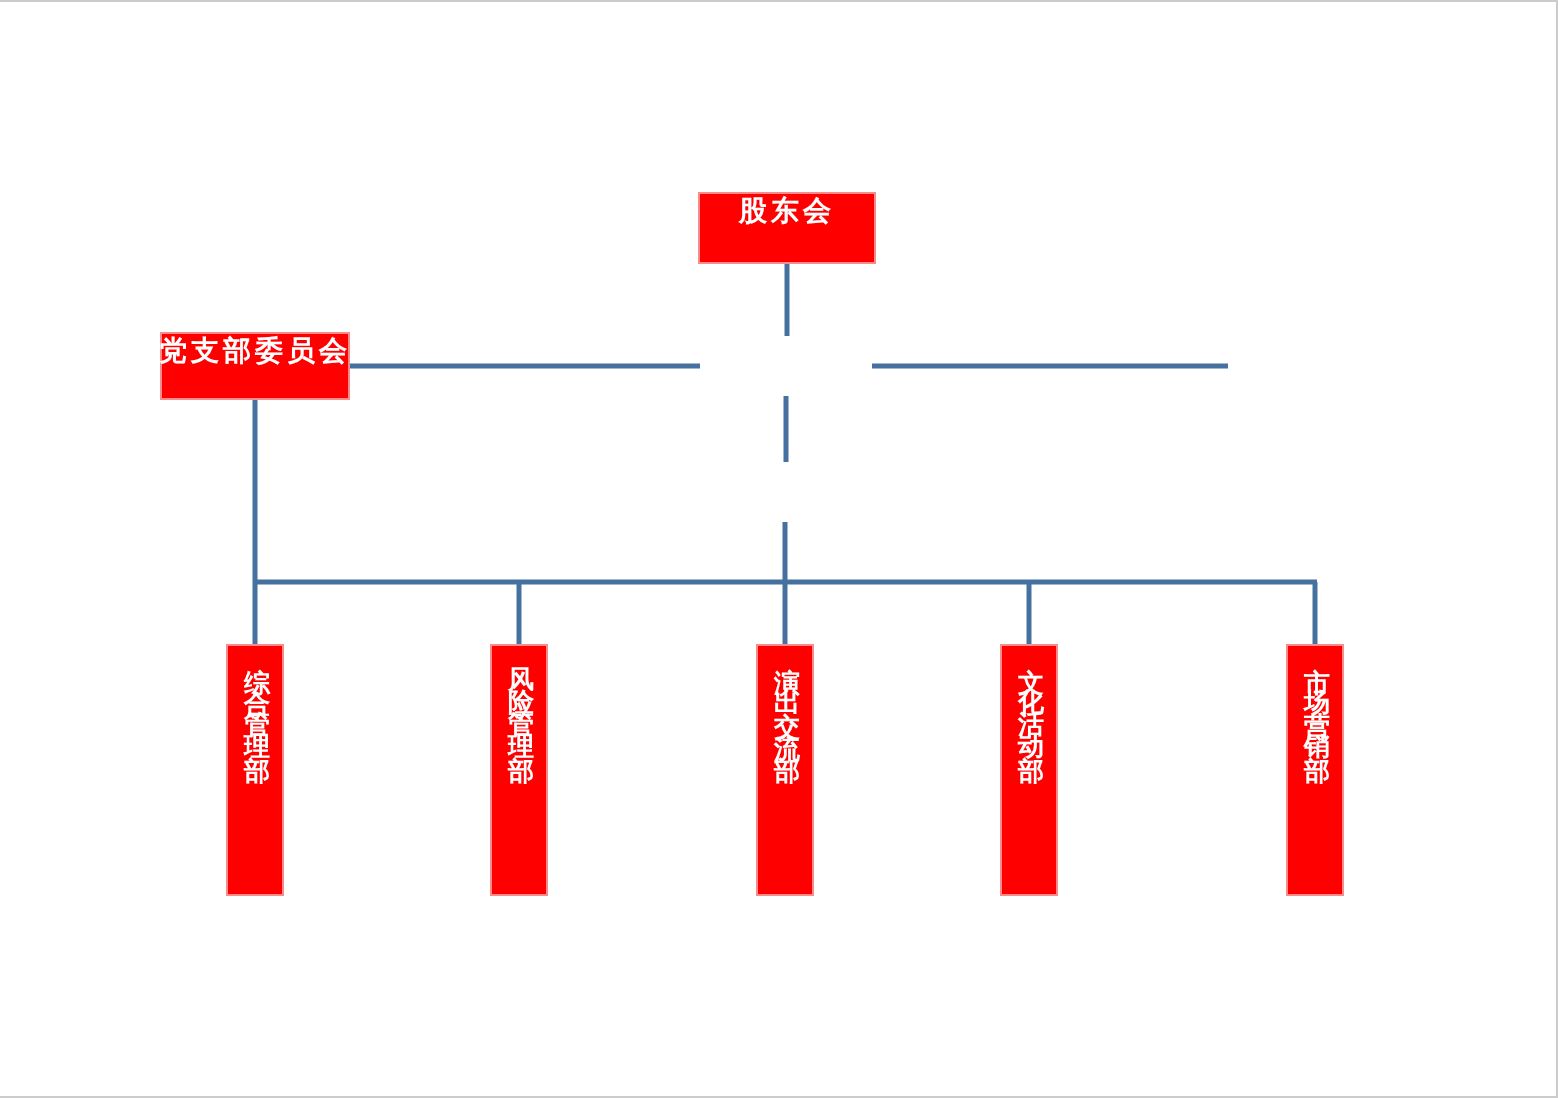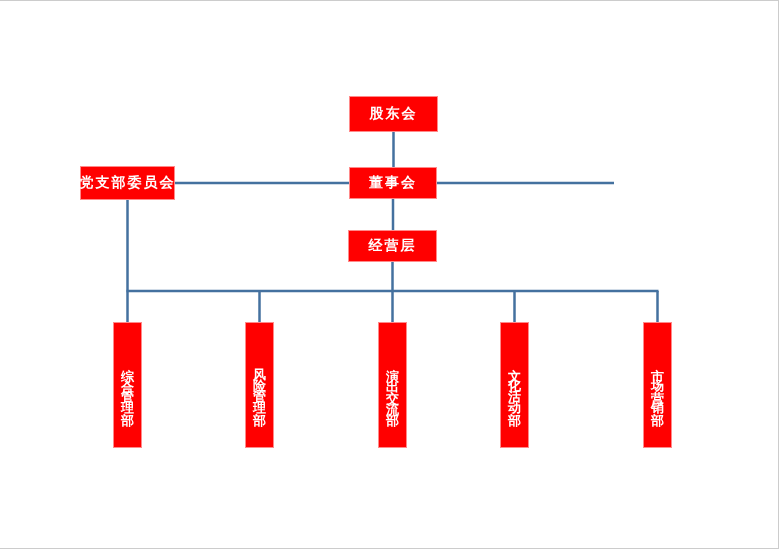--- a/index.html
+++ b/index.html
@@ -30,21 +30,21 @@
     stroke: var(--connector, #44719f);
     stroke-width: 2.5;
     fill: none;
   }
   .node {
     position: absolute;
     background: var(--box-fill, #ff0000);
     border: 1.5px solid var(--box-border, #ff8a8a);
     box-sizing: border-box;
     display: flex;
-    align-items: center;
+    align-items: flex-start;
     justify-content: center;
     color: var(--label-text, #ffffff);
     font-weight: bold;
   }
   .node.hbox span {
     font-size: 14px;
     letter-spacing: 2px;
     white-space: nowrap;
   }
   .node.vbox span {
@@ -82,28 +82,22 @@
   </svg>
 
   <div class="node hbox" style="left:349px; top:95px; width:89px; height:36px;">
     <span>股东会</span>
   </div>
 
   <div class="node hbox" style="left:80px; top:165px; width:95px; height:34px;">
     <span>党支部委员会</span>
   </div>
 
-  <div class="node hbox" style="left:349px; top:166px; width:88px; height:32px;">
-    <span>董事会</span>
-  </div>
 
 
-  <div class="node hbox" style="left:348px; top:229px; width:89px; height:32px;">
-    <span>经营层</span>
-  </div>
 
   <div class="node vbox" style="left:113px; top:321px; width:29px; height:126px;">
     <span>综合管理部</span>
   </div>
 
   <div class="node vbox" style="left:245px; top:321px; width:29px; height:126px;">
     <span>风险管理部</span>
   </div>
 
   <div class="node vbox" style="left:378px; top:321px; width:29px; height:126px;">

